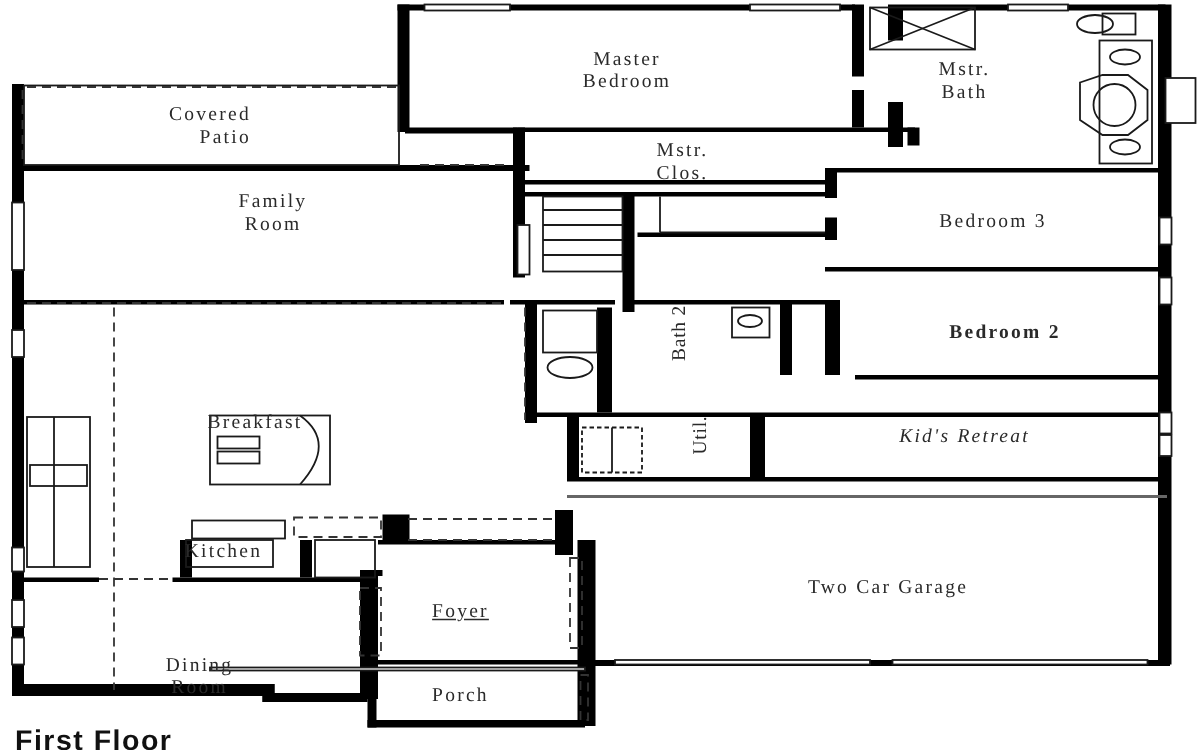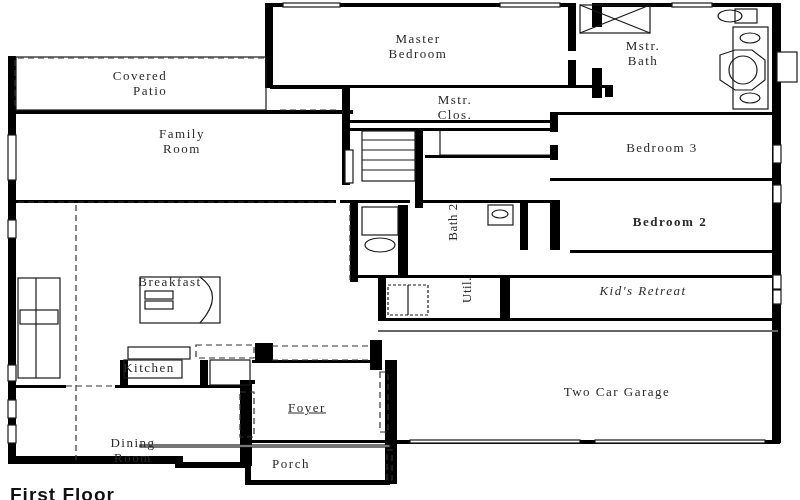--- a/index.html
+++ b/index.html
@@ -152,19 +152,19 @@
     <div class="room-label" style="left: 140px; top: 83px; text-align: right;">Covered<br>Patio</div>
     <div class="room-label" style="left: 455px; top: 107px;">Mstr.<br>Clos.</div>
     <div class="room-label" style="left: 182px; top: 141px;">Family<br>Room</div>
     <div class="room-label" style="left: 662px; top: 147px;">Bedroom 3</div>
     <div class="room-label" style="left: 170px; top: 241px; margin-top: 40px;">Breakfast</div>
     <div class="room-label vertical" style="left: 452px; top: 222px;">Bath 2</div>
     <div class="room-label" style="left: 670px; top: 221px; font-weight: bold;">Bedroom 2</div>
     <div class="room-label vertical" style="left: 466px; top: 290px;">Util.</div>
     <div class="room-label" style="left: 643px; top: 290px; font-style: italic;">Kid's Retreat</div>
     <div class="room-label" style="left: 149px; top: 334px; margin-top: 33px;">Kitchen</div>
-    <div class="room-label" style="left: 592px; top: 391px; margin-left: 25px;">Two Car Garage</div>
+    <div class="room-label" style="left: 592px; top: 391px;">Two Car Garage</div>
     <div class="room-label" style="left: 307px; top: 407px; text-decoration: underline;">Foyer</div>
     <div class="room-label" style="left: 133px; top: 428px; margin-top: 22px;">Dining<br>Room</div>
-    <div class="room-label" style="left: 291px; top: 463px;">Porch</div>
+    <div class="room-label" style="left: 307px; top: 463px;">Porch</div>
   </div>
 
 <div class="floor-title">First Floor</div>
 
 </body></html>

